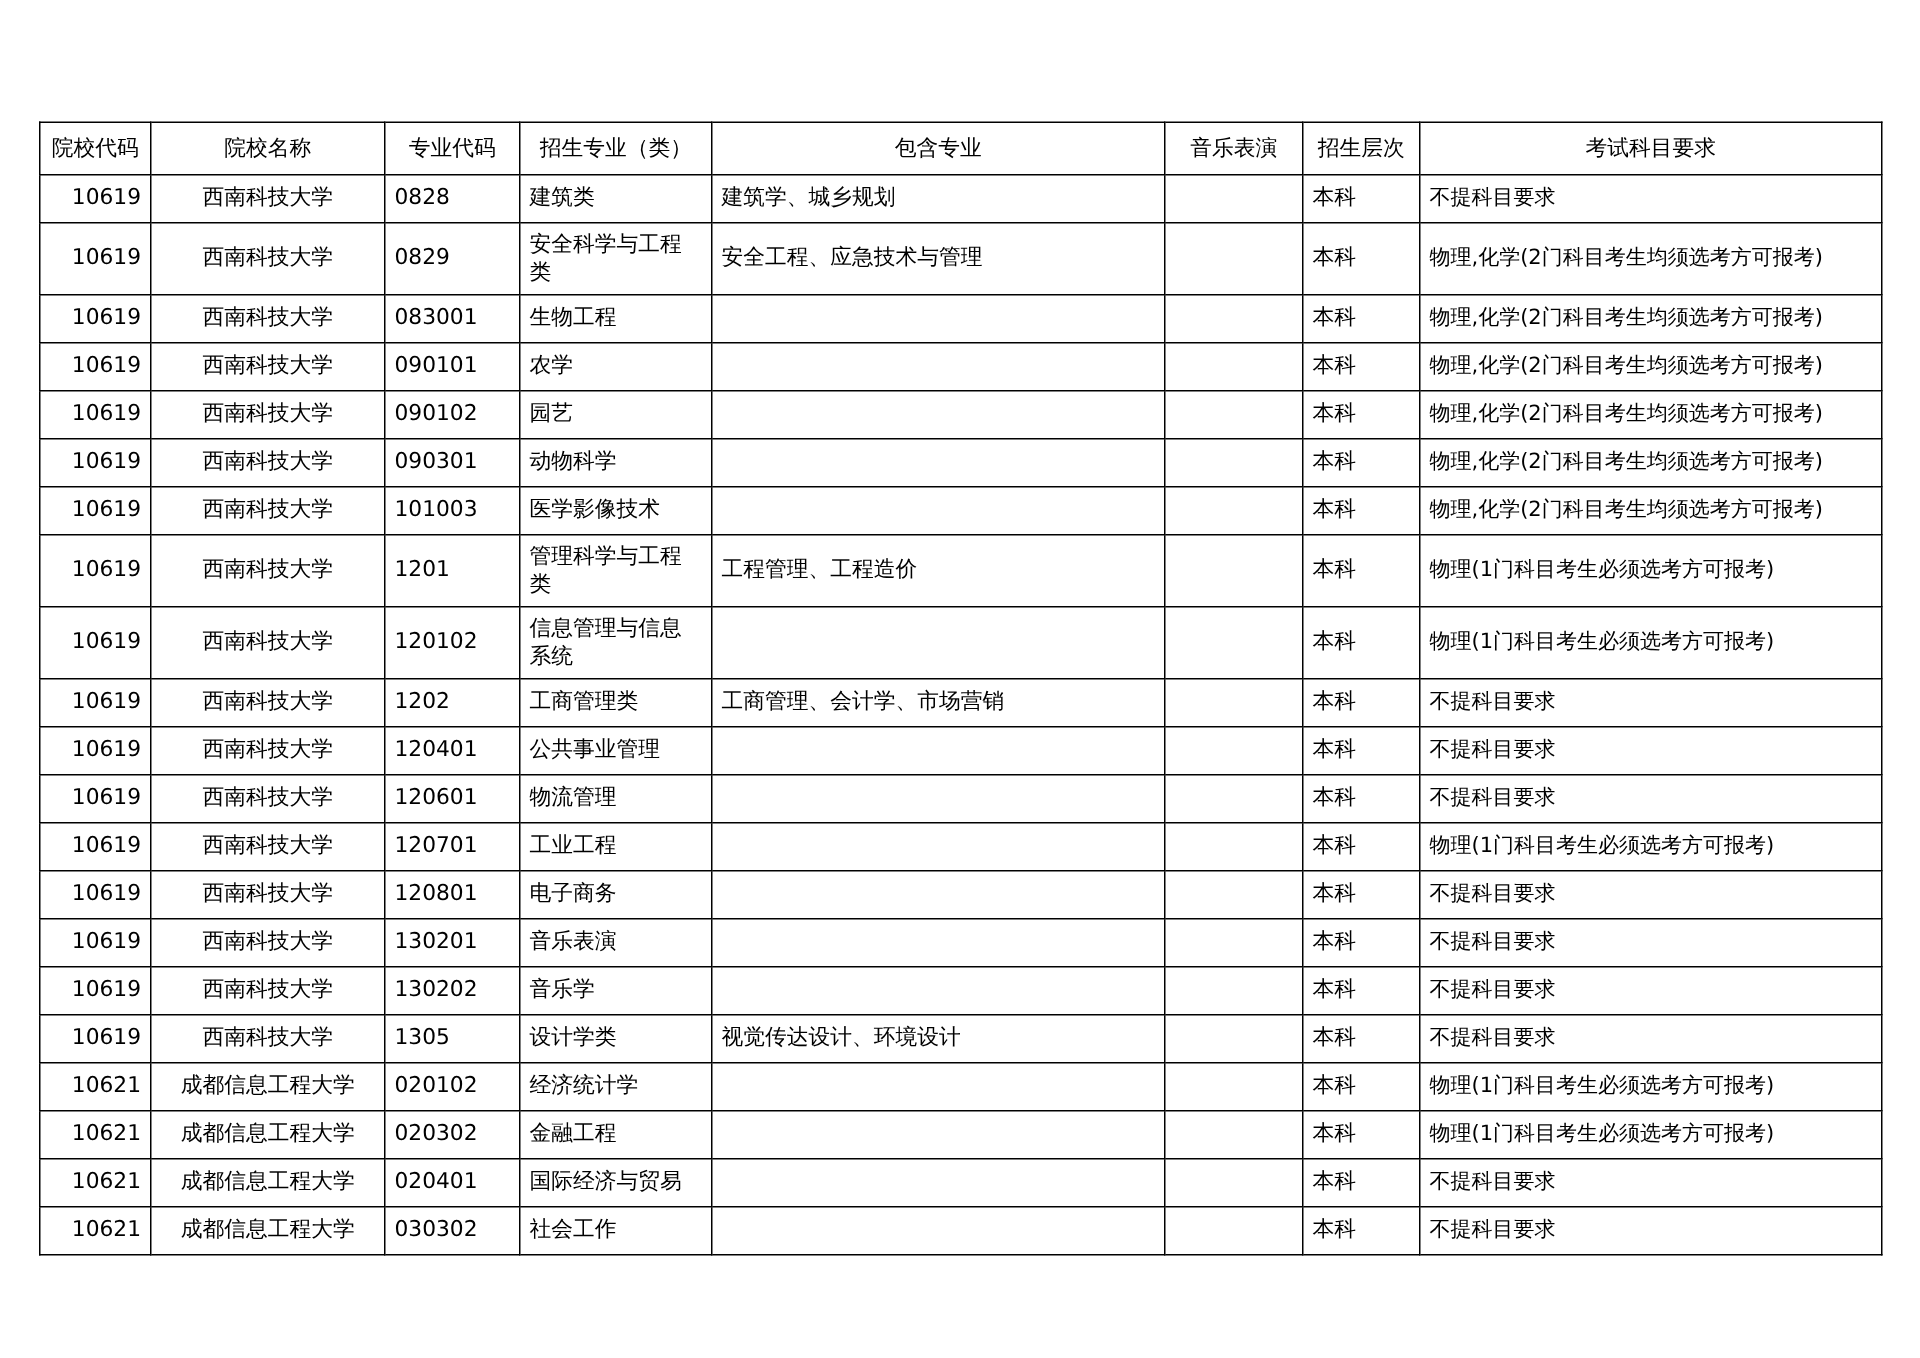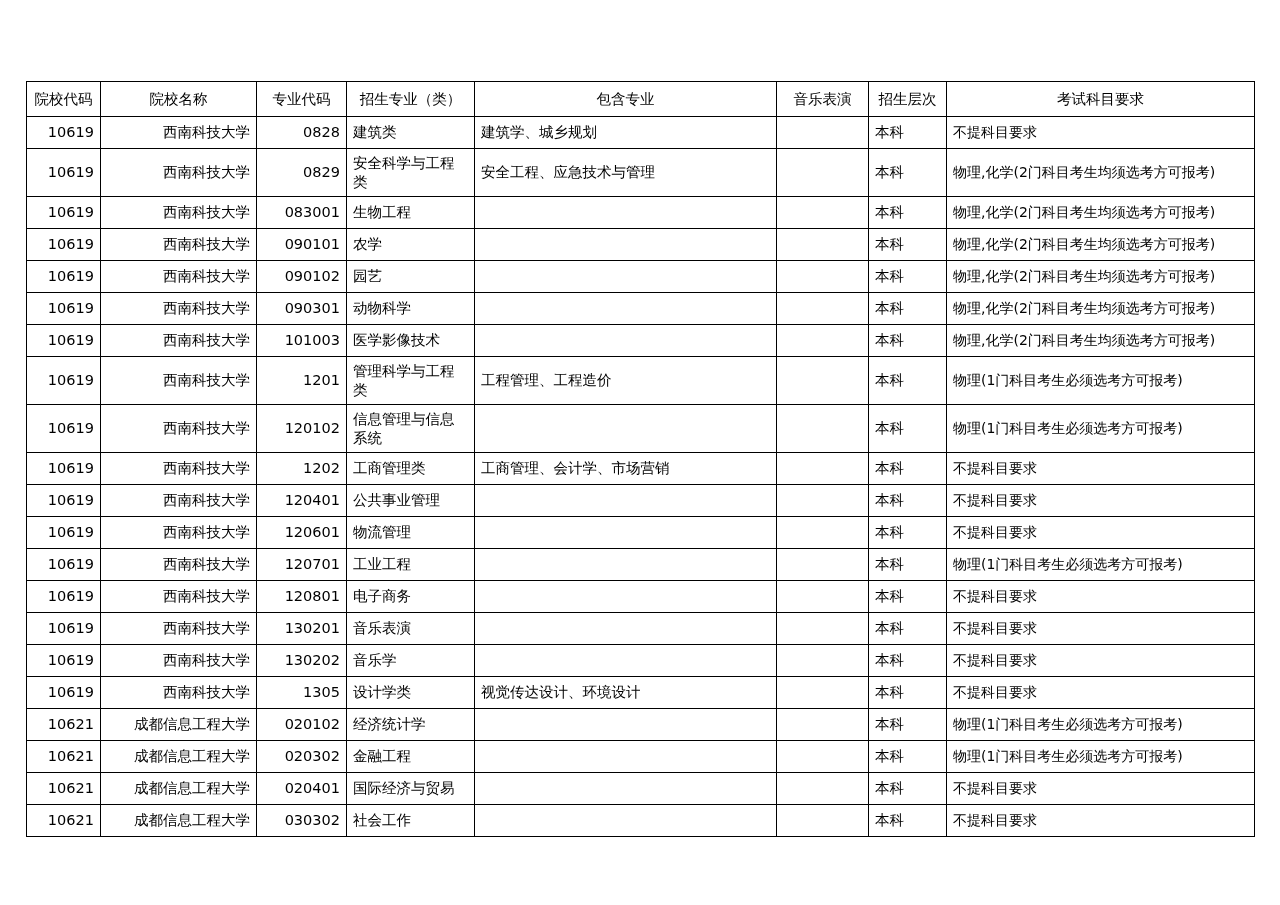--- a/index.html
+++ b/index.html
@@ -46,22 +46,22 @@
   col.c0 { width: 74px; }
   col.c1 { width: 156px; }
   col.c2 { width: 90px; }
   col.c3 { width: 128px; }
   col.c4 { width: 302px; }
   col.c5 { width: 92px; }
   col.c6 { width: 78px; }
   col.c7 { width: 308px; }
 
   td.code      { text-align: right; }
-  td.school    { text-align: right; }
-  td.majorcode { text-align: right; }
+  td.school    { text-align: center; }
+  td.majorcode { text-align: left; }
   td.majorname { text-align: left; }
   td.include   { text-align: left; }
   td.direction { text-align: left; }
   td.level     { }
   td.subject   { text-align: left; font-size: 14px; }
 
   tr.row { height: 32px; }
   tr.row.tall { height: 48px; }
 
   .footer {

